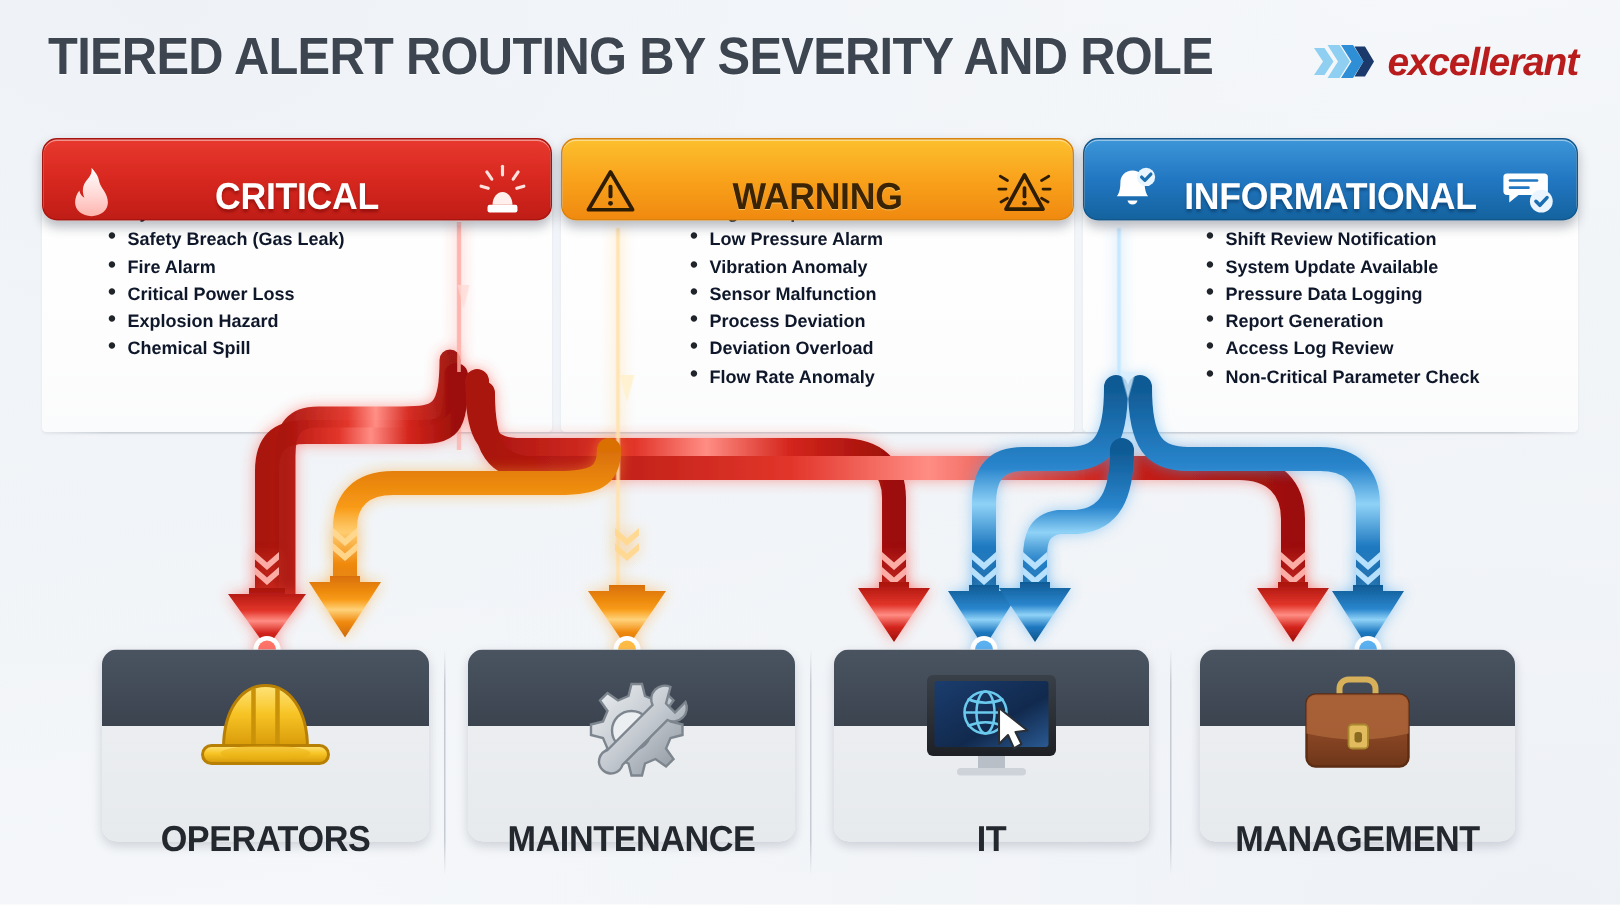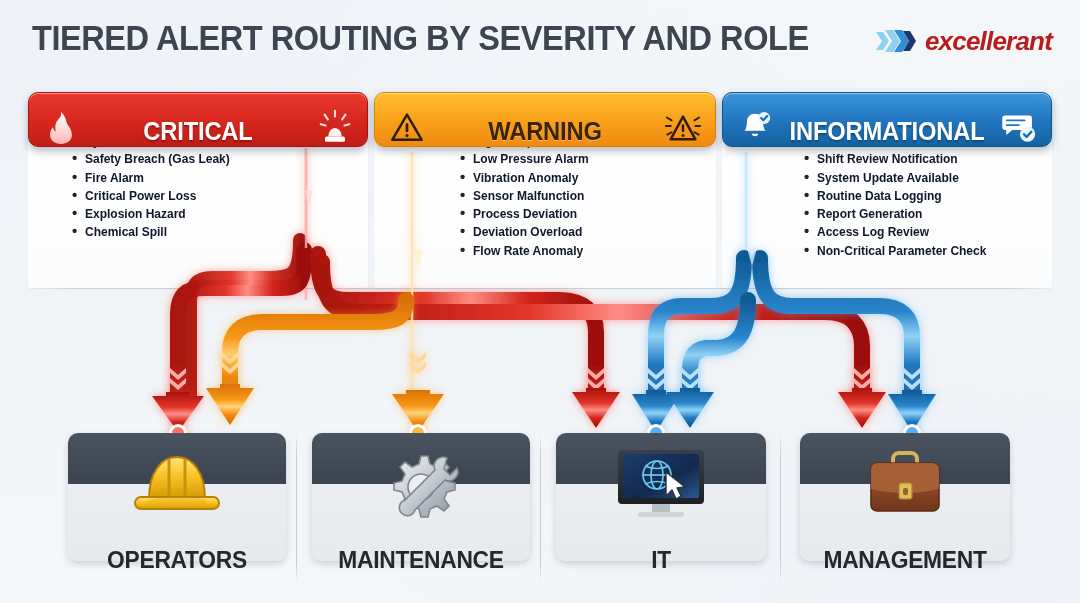--- a/index.html
+++ b/index.html
@@ -218,21 +218,21 @@
     </div>
   </div>
 
   <div class="panel" id="panel-2" style="left:722px; width:330px;">
     <div class="listcard"></div>
     <div class="items-wrap" style="padding-left:80px;">
       <ul class="items">
         <li>Scheduled Maintenance Due</li>
         <li>Shift Review Notification</li>
         <li>System Update Available</li>
-        <li>Routine Data Logging</li>
+        <li>Pressure Data Logging</li>
         <li>Report Generation</li>
         <li>Access Log Review</li>
         <li>Non-Critical Parameter Check</li>
       </ul>
     </div>
     <div class="hdr info">
       <svg class="ico" viewBox="0 0 40 40">
         <path d="M20 6c-5 0-8.5 3.5-8.5 8.5 0 7-2.5 9.5-2.5 9.5h22s-2.5-2.5-2.5-9.5C28.5 9.5 25 6 20 6z" fill="#ffffff"></path>
         <path d="M16.5 27a3.6 3.6 0 007 0z" fill="#ffffff"></path>
         <circle cx="29.5" cy="10.5" r="6.4" fill="#e9f5ff"></circle>

